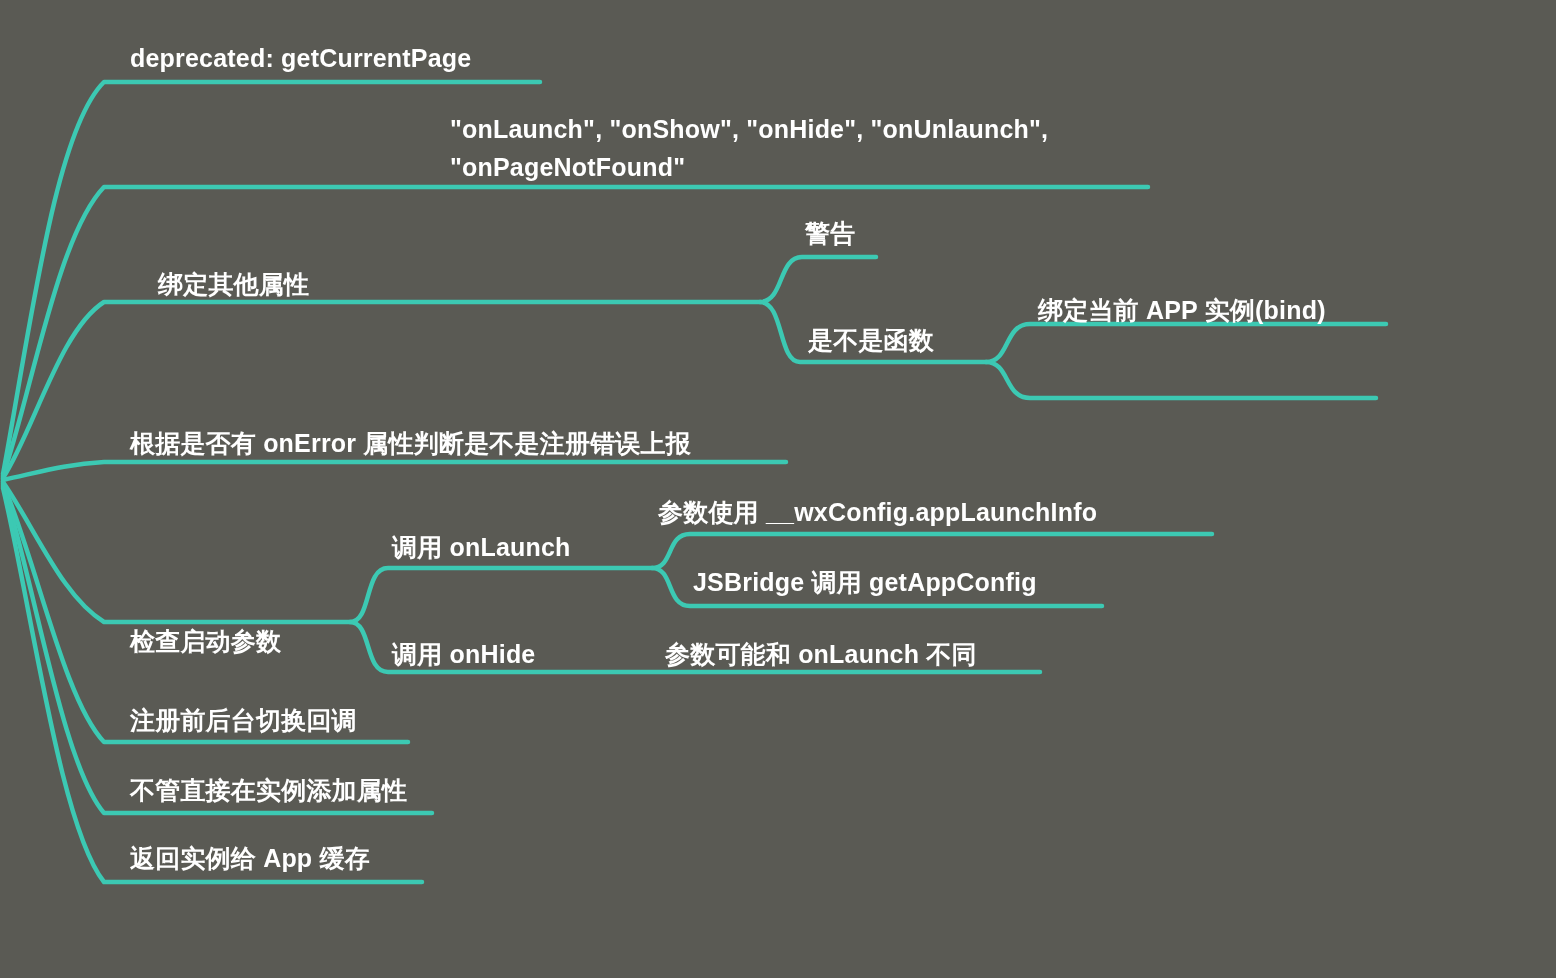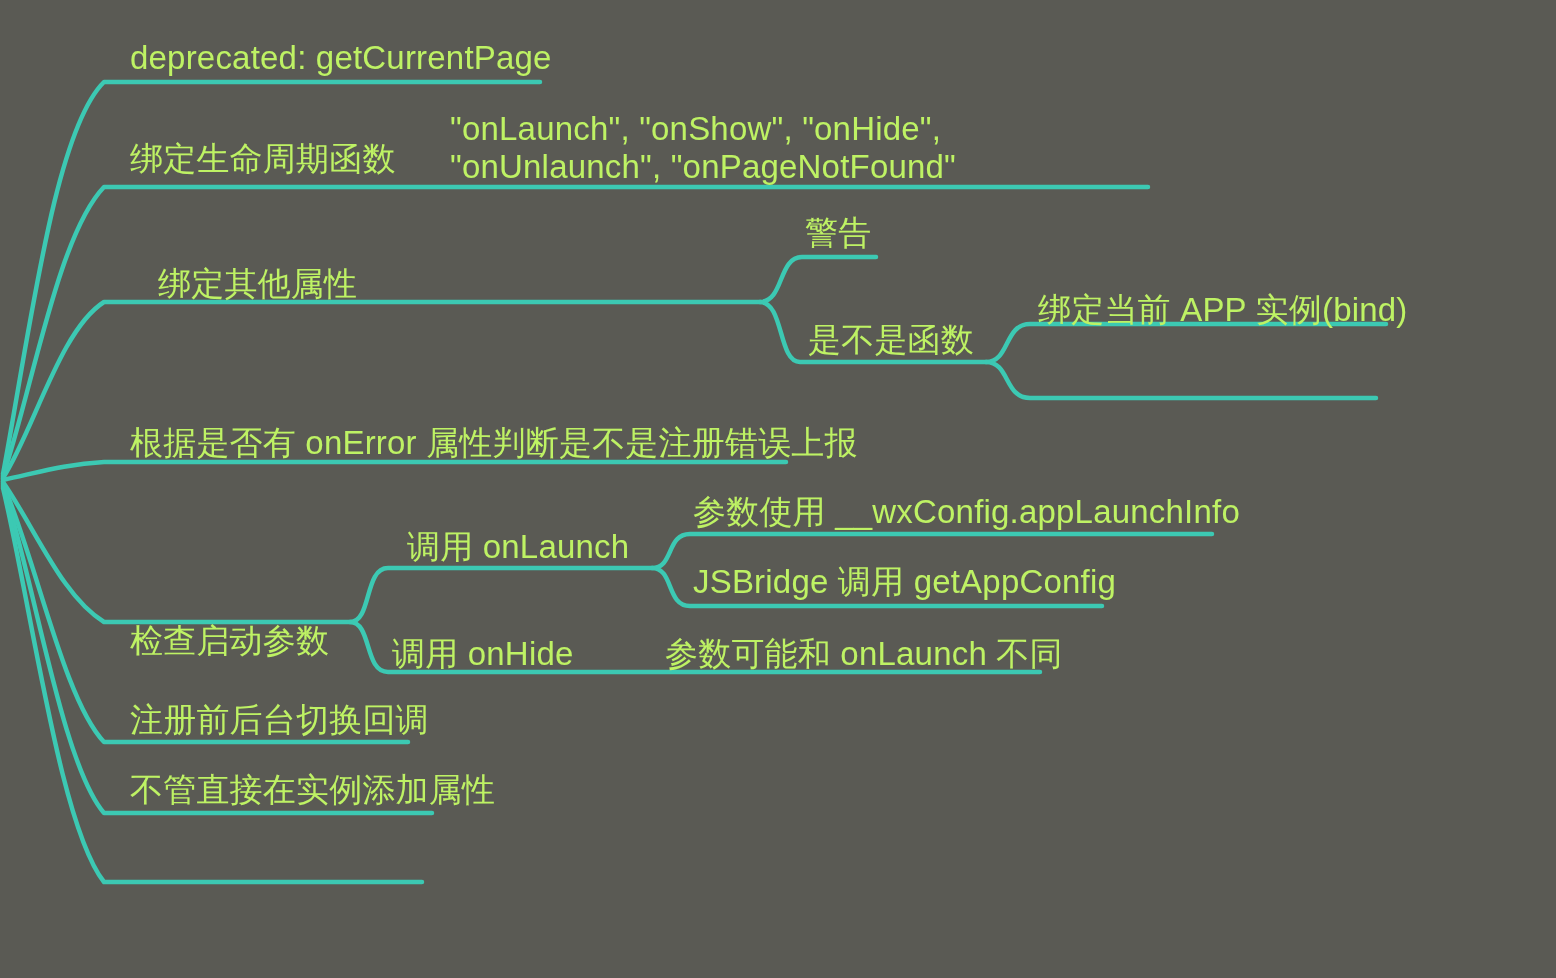--- a/index.html
+++ b/index.html
@@ -27,23 +27,23 @@
   }
   svg.links path {
     fill: none;
     stroke: var(--accent, #3cc9b3);
     stroke-width: 4.5;
     stroke-linecap: round;
     stroke-linejoin: round;
   }
   .node {
     position: absolute;
-    color: #bef264;
-    font-size: 33px;
-    font-weight: 400;
+    color: #ffffff;
+    font-size: 25px;
+    font-weight: 700;
     line-height: 32px;
     white-space: nowrap;
     letter-spacing: 0.2px;
   }
   .node.wrap {
     white-space: normal;
     width: 700px;
     line-height: 38px;
   }
 </style>
@@ -66,33 +66,33 @@
     <path d="M 350 622 C 372 622 364 568 388 568 L 652 568"></path>
     <path d="M 350 622 C 372 622 364 672 388 672 L 1040 672"></path>
     <path d="M 652 568 C 674 568 666 534 690 534 L 1212 534"></path>
     <path d="M 652 568 C 674 568 666 606 690 606 L 1102 606"></path>
     <path d="M 3 484 C 36 560 64 700 104 742 L 408 742"></path>
     <path d="M 3 486 C 34 580 62 764 104 813 L 432 813"></path>
     <path d="M 3 488 C 32 610 60 826 104 882 L 422 882"></path>
   </svg>
 
   <div class="node" style="left:130px; top:42px;">deprecated: getCurrentPage</div>
-  <div class="node" style="left:130px; top:143px;">绑定生命周期函数</div>
   <div class="node wrap" style="left:450px; top:110px;">"onLaunch", "onShow", "onHide", "onUnlaunch", "onPageNotFound"</div>
 
   <div class="node" style="left:130px; top:268px;margin-left:28px;">绑定其他属性</div>
   <div class="node" style="left:805px; top:217px;">警告</div>
   <div class="node" style="left:808px; top:324px;">是不是函数</div>
   <div class="node" style="left:1038px; top:288px;margin-top:6px;">绑定当前 APP 实例(bind)</div>
 
   <div class="node" style="left:130px; top:427px;">根据是否有 onError 属性判断是不是注册错误上报</div>
 
   <div class="node" style="left:130px; top:581px;margin-top:44px;">检查启动参数</div>
-  <div class="node" style="left:392px; top:531px;margin-left:15px;">调用 onLaunch</div>
-  <div class="node" style="left:693px; top:496px;">参数使用 __wxConfig.appLaunchInfo</div>
+  <div class="node" style="left:392px; top:531px;">调用 onLaunch</div>
+  <div class="node" style="left:658px; top:496px;">参数使用 __wxConfig.appLaunchInfo</div>
   <div class="node" style="left:693px; top:566px;">JSBridge 调用 getAppConfig</div>
   <div class="node" style="left:392px; top:638px;">调用 onHide</div>
   <div class="node" style="left:665px; top:638px;">参数可能和 onLaunch 不同</div>
 
   <div class="node" style="left:130px; top:704px;">注册前后台切换回调</div>
   <div class="node" style="left:130px; top:774px;">不管直接在实例添加属性</div>
+  <div class="node" style="left:130px; top:842px;">返回实例给 App 缓存</div>
 
 </div>
 
 </body></html>

